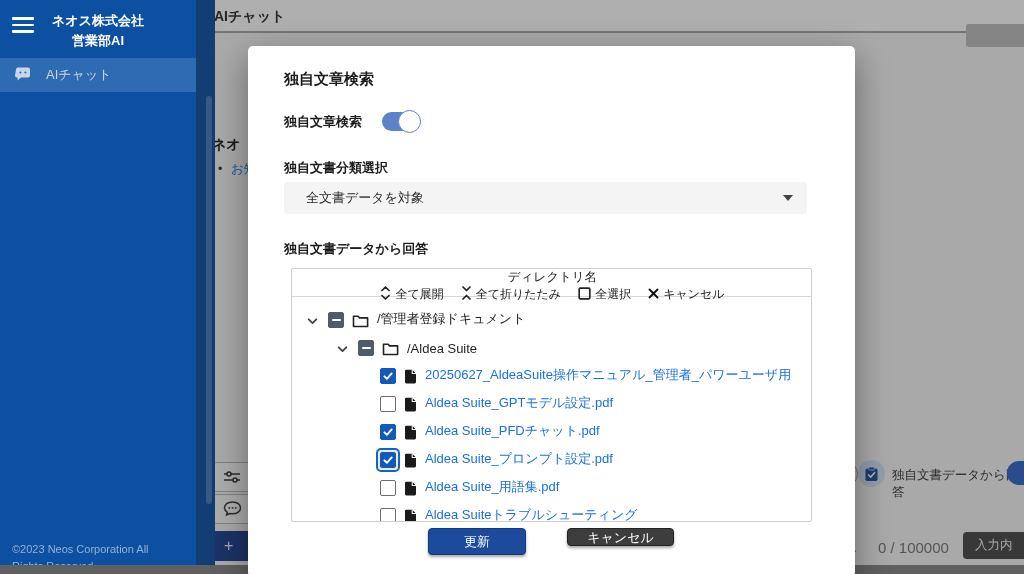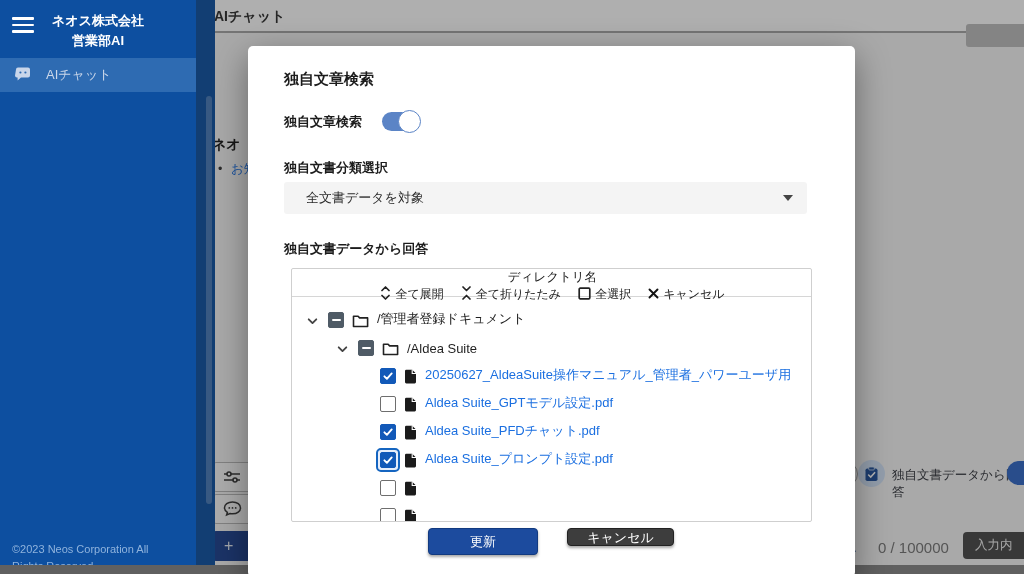--- a/index.html
+++ b/index.html
@@ -99,21 +99,21 @@
   .cb.checked { background:var(--cb-checked,#1259b8); border-color:var(--cb-checked,#1259b8); }
   .cb.indet { background:#4f5b66; border-color:#4f5b66; }
   .cb .minus { width:9px; height:2px; background:#fff; border-radius:1px; }
   .focusring { display:flex; padding:2px; border:2px solid #1565c0; background:#e7eefb; border-radius:5px;
     margin:-4px; }
   .ficon { display:flex; flex:0 0 auto; }
   .fname { font-size:13px; color:#1f1f1f; white-space:nowrap; cursor:pointer; }
   .fname.link { color:var(--link,#1b6fe0); }
 
   .m-actions { position:absolute; left:0; top:482px; width:607px; }
-  .btn-update { position:absolute; left:180px; top:0; width:110px; height:27px;
+  .btn-update { position:absolute; left:180px; top:0; width:98px; height:27px;
     background:var(--primary,#1c4b9e); color:#fff; border:1px solid #123a80; border-radius:4px;
     font-size:13px; cursor:pointer; box-shadow:0 2px 3px rgba(0,0,0,0.35); }
   .btn-cancel { position:absolute; left:319px; top:0; width:107px; height:18px;
     background:var(--cancel,#3d3d3d); color:#fff; border:1px solid #222; border-radius:4px;
     font-size:13px; cursor:pointer; box-shadow:0 2px 3px rgba(0,0,0,0.35); }
 </style>
 </head>
 <body>
 
 <div class="stage">
@@ -325,29 +325,31 @@
             <span class="fname link">Aldea Suite_プロンプト設定.pdf</span>
           </div>
           <div class="trow lvl2">
             <span class="cb"></span>
             <span class="ficon">
               <svg width="13" height="15" viewBox="0 0 13 15">
                 <path d="M1 2 a1.3 1.3 0 0 1 1.3-1.3 h5.9 L12 4.5 v8.6 a1.3 1.3 0 0 1 -1.3 1.3 H2.3 A1.3 1.3 0 0 1 1 13.1z" fill="#1b1b1b"></path>
                 <path d="M8.2 .7 V4.5 H12" fill="none" stroke="#fff" stroke-width="1.1"></path>
               </svg>
             </span>
+            <span class="fname link">Aldea Suite_用語集.pdf</span>
           </div>
           <div class="trow lvl2">
             <span class="cb"></span>
             <span class="ficon">
               <svg width="13" height="15" viewBox="0 0 13 15">
                 <path d="M1 2 a1.3 1.3 0 0 1 1.3-1.3 h5.9 L12 4.5 v8.6 a1.3 1.3 0 0 1 -1.3 1.3 H2.3 A1.3 1.3 0 0 1 1 13.1z" fill="#1b1b1b"></path>
                 <path d="M8.2 .7 V4.5 H12" fill="none" stroke="#fff" stroke-width="1.1"></path>
               </svg>
             </span>
+            <span class="fname link">Aldea Suiteトラブルシューティング</span>
           </div>
         </div>
     </div>
 
     <div class="m-actions">
       <button class="btn-update">更新</button>
       <button class="btn-cancel">キャンセル</button>
     </div>
   </section>
 </div>

